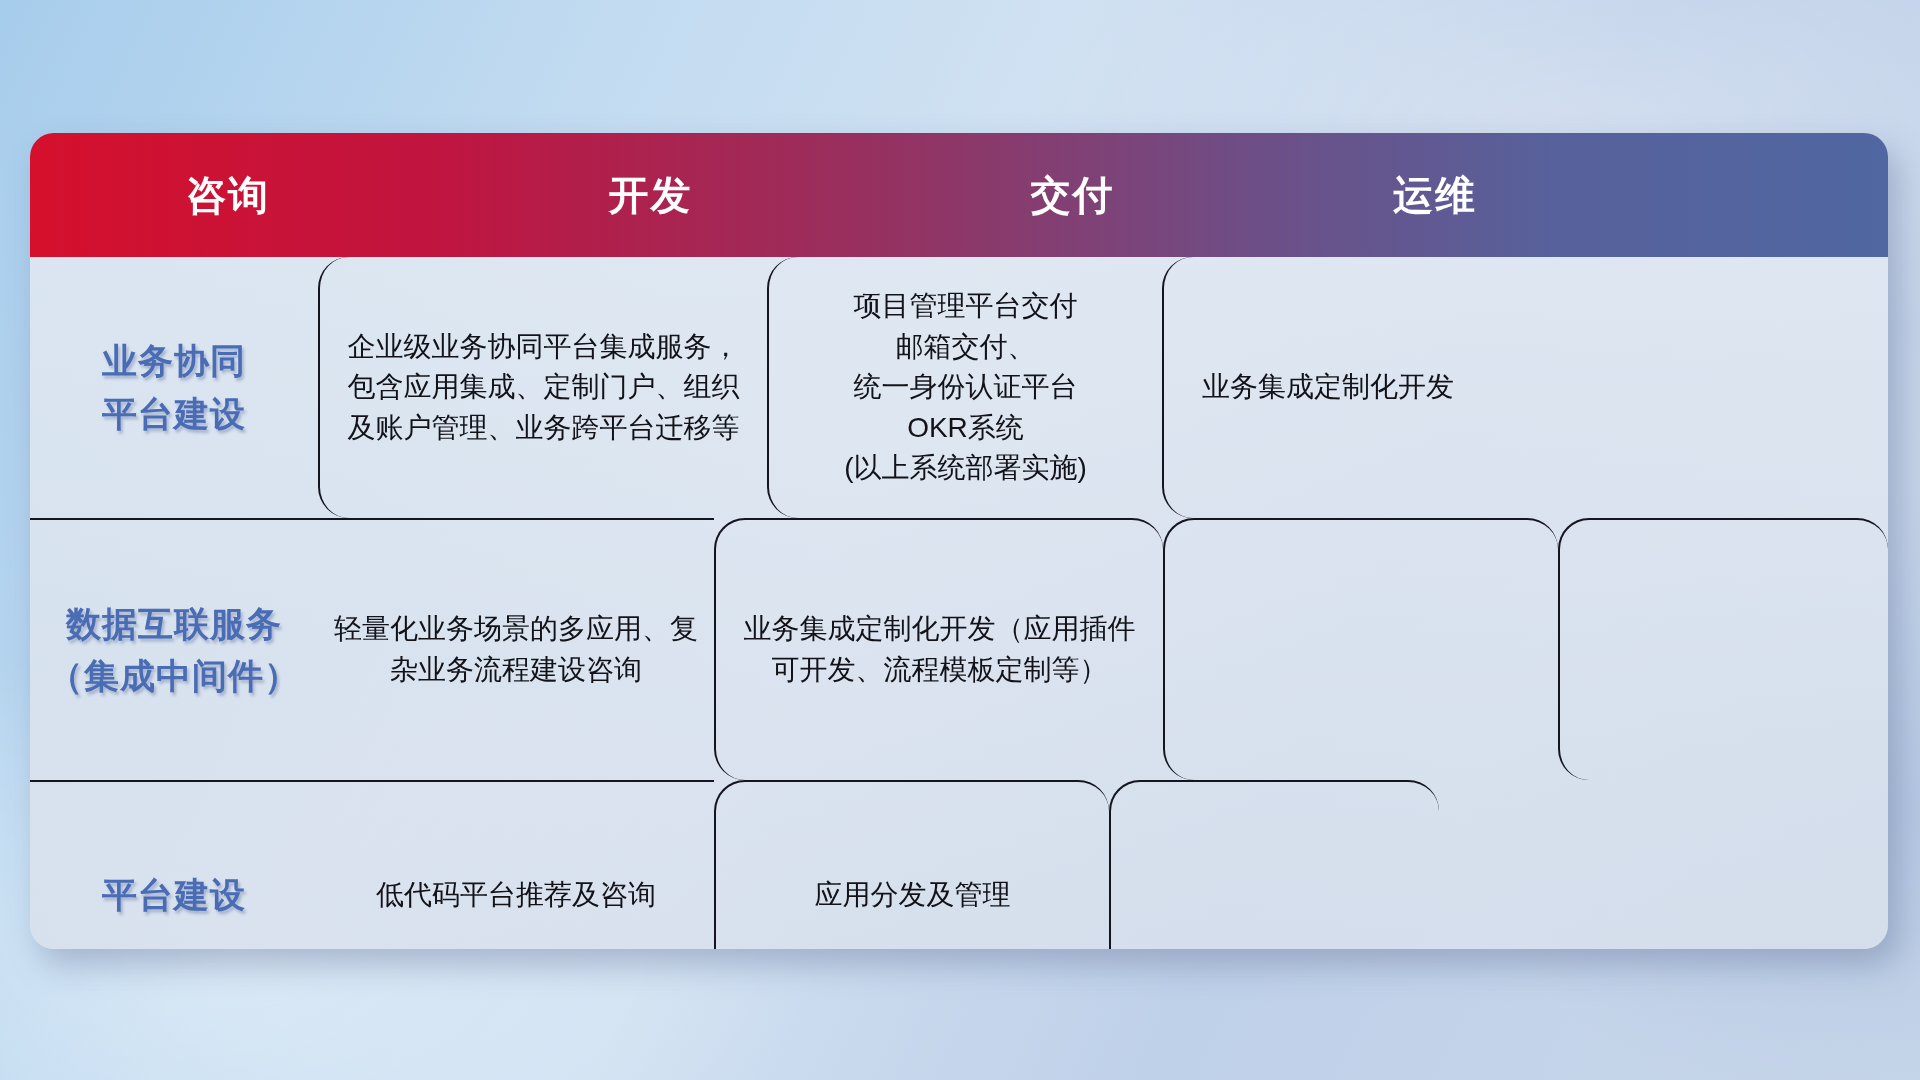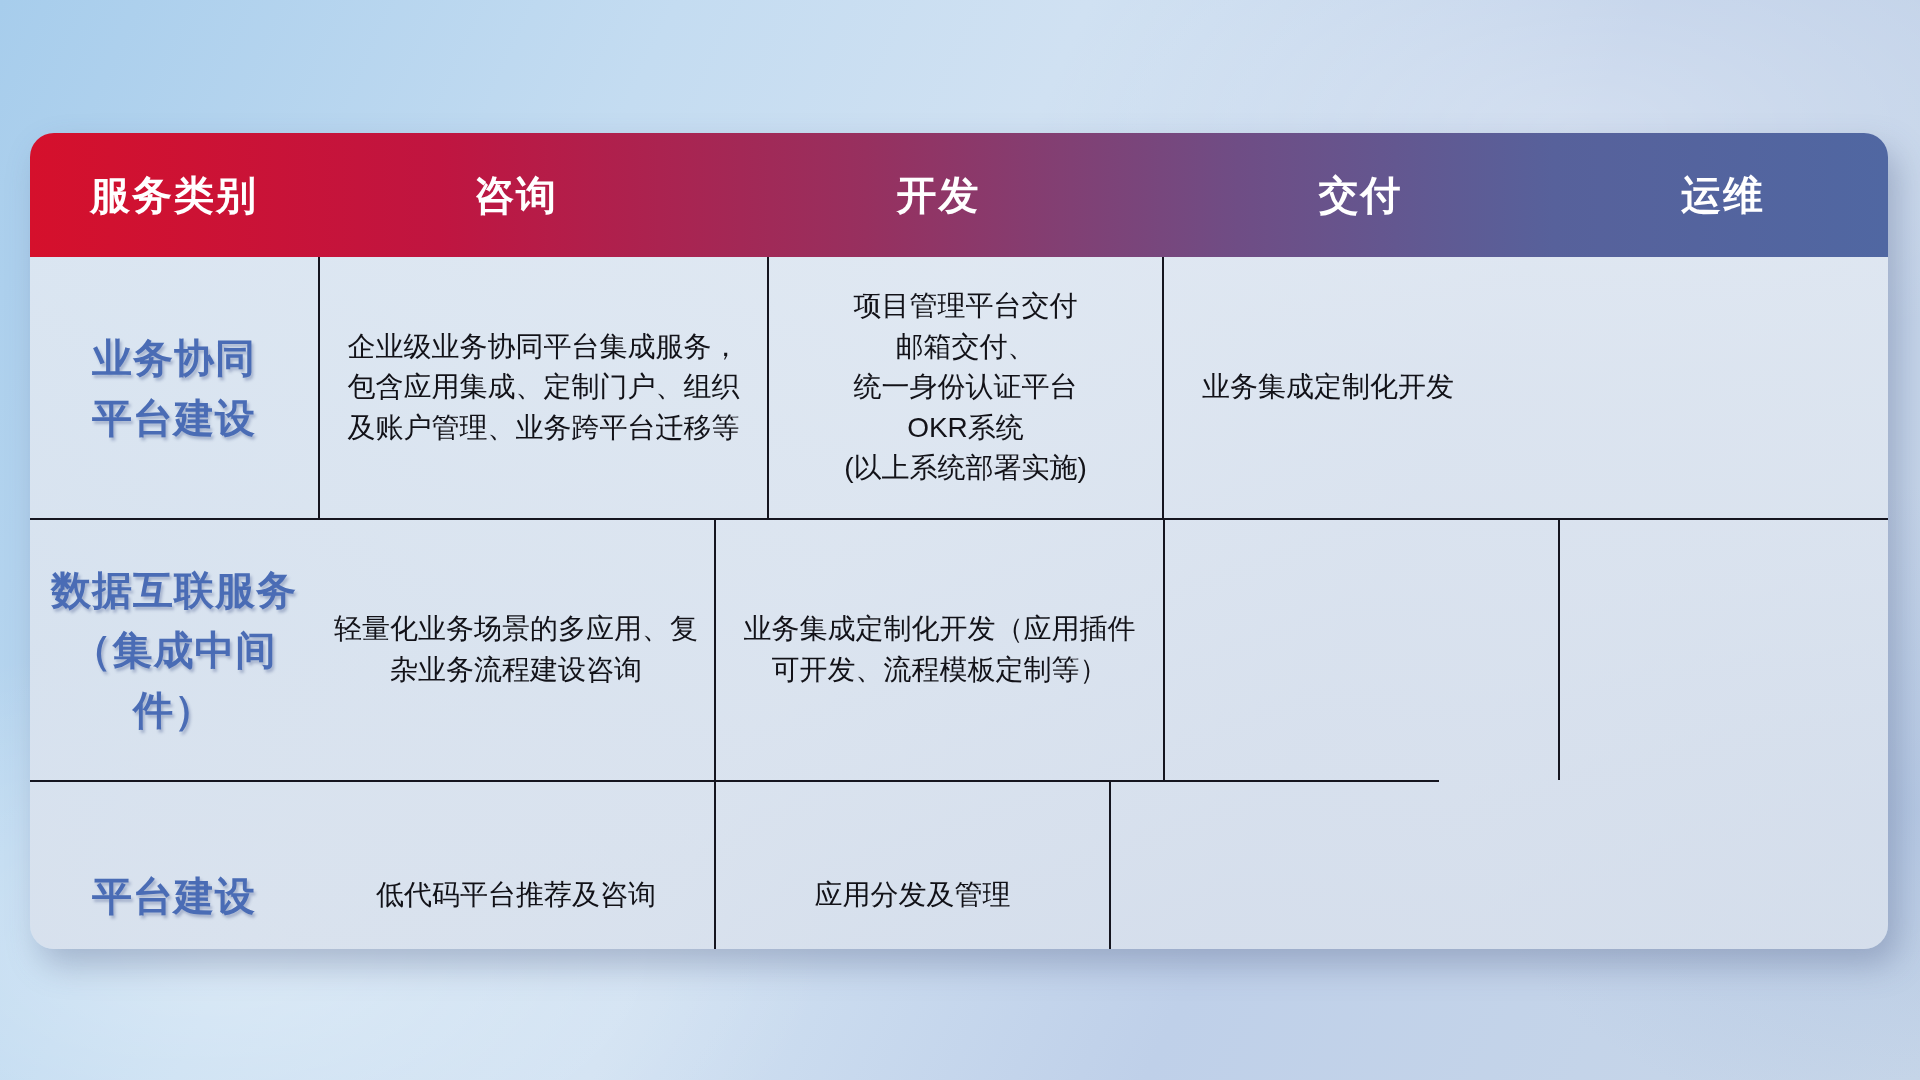--- a/index.html
+++ b/index.html
@@ -63,39 +63,38 @@
     box-sizing: border-box;
     padding: 6px 8px;
   }
   
   .c1 { width: 288px; }
   .c2 { width: 396px; }
   .c3 { width: 449px; }
   .c4 { width: 395px; }
   .c5 { width: 330px; }
   
-  .cell.c3, .cell.c4, .cell.c5 { border-left: 2px solid #15151f; }
+  .cell.c3, .cell.c4, .cell.c5 { border-left: 2px solid #15151f; border-radius: 31px; }
   .trow.r2 .cell, .trow.r3 .cell { border-top: 2px solid #15151f; }
   .cat {
     color: #4a6cb5;
     font-weight: bold;
-    font-size: 40px;
+    font-size: 35px;
     line-height: 1.5;
     letter-spacing: 1px;
     text-shadow: 2px 3px 3px rgba(45, 65, 125, 0.30);
   }
 </style>
 </head>
 <body>
 
 <div class="page">
   <div class="services-table">
 
     <div class="thead">
-      <div class="hcell c1">服务类别</div>
       <div class="hcell c2">咨询</div>
       <div class="hcell c3">开发</div>
       <div class="hcell c4">交付</div>
       <div class="hcell c5">运维</div>
     </div>
 
     <div class="tbody">
 
       <div class="trow r1">
         <div class="cell cat c1">业务协同

